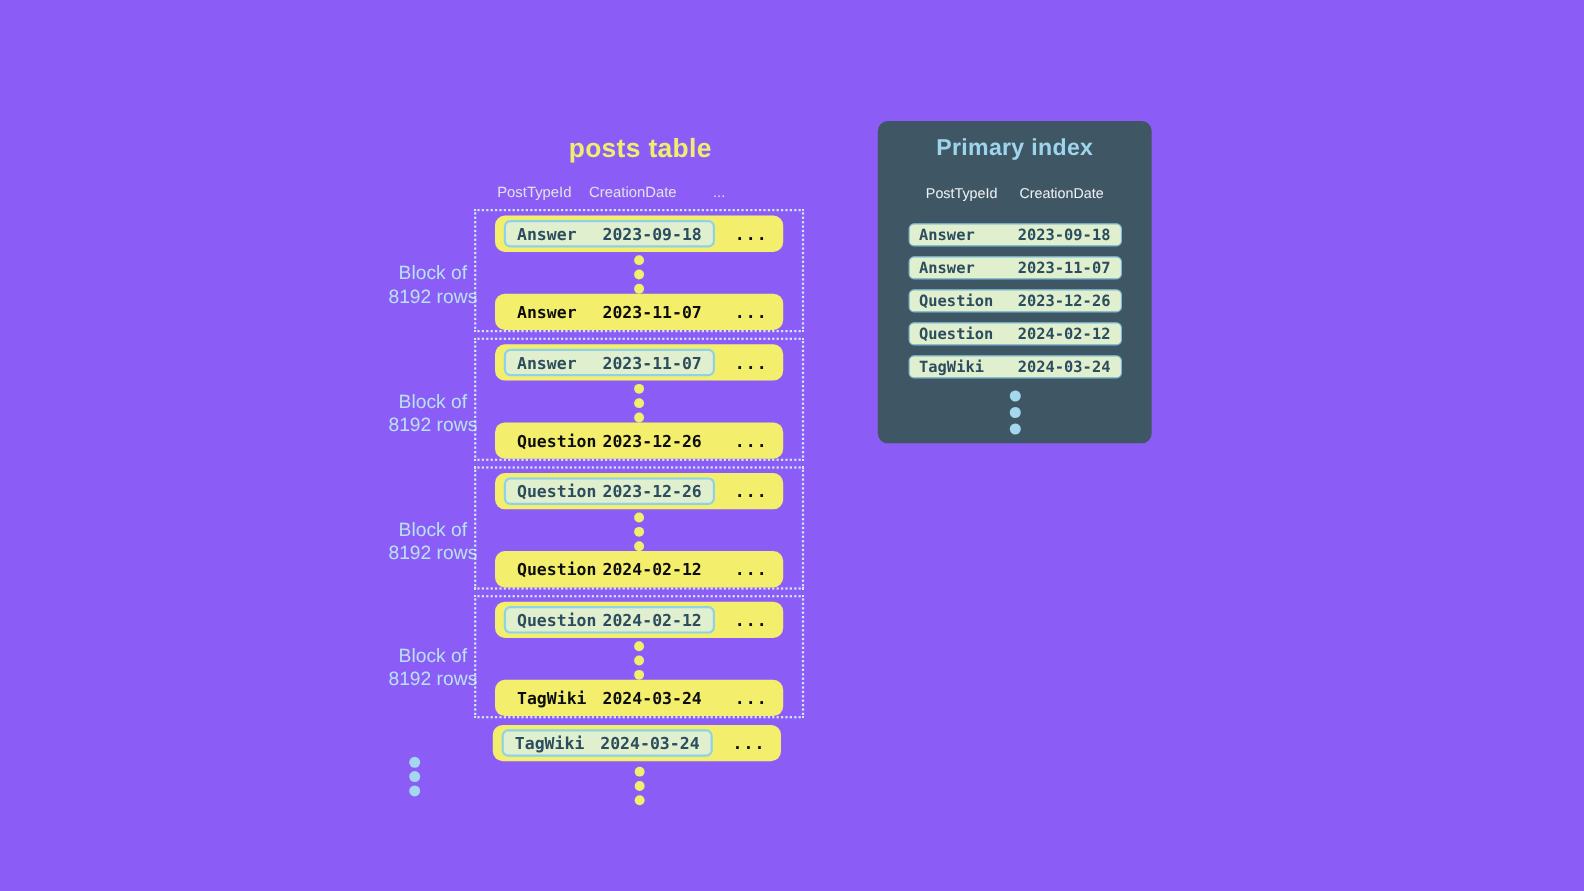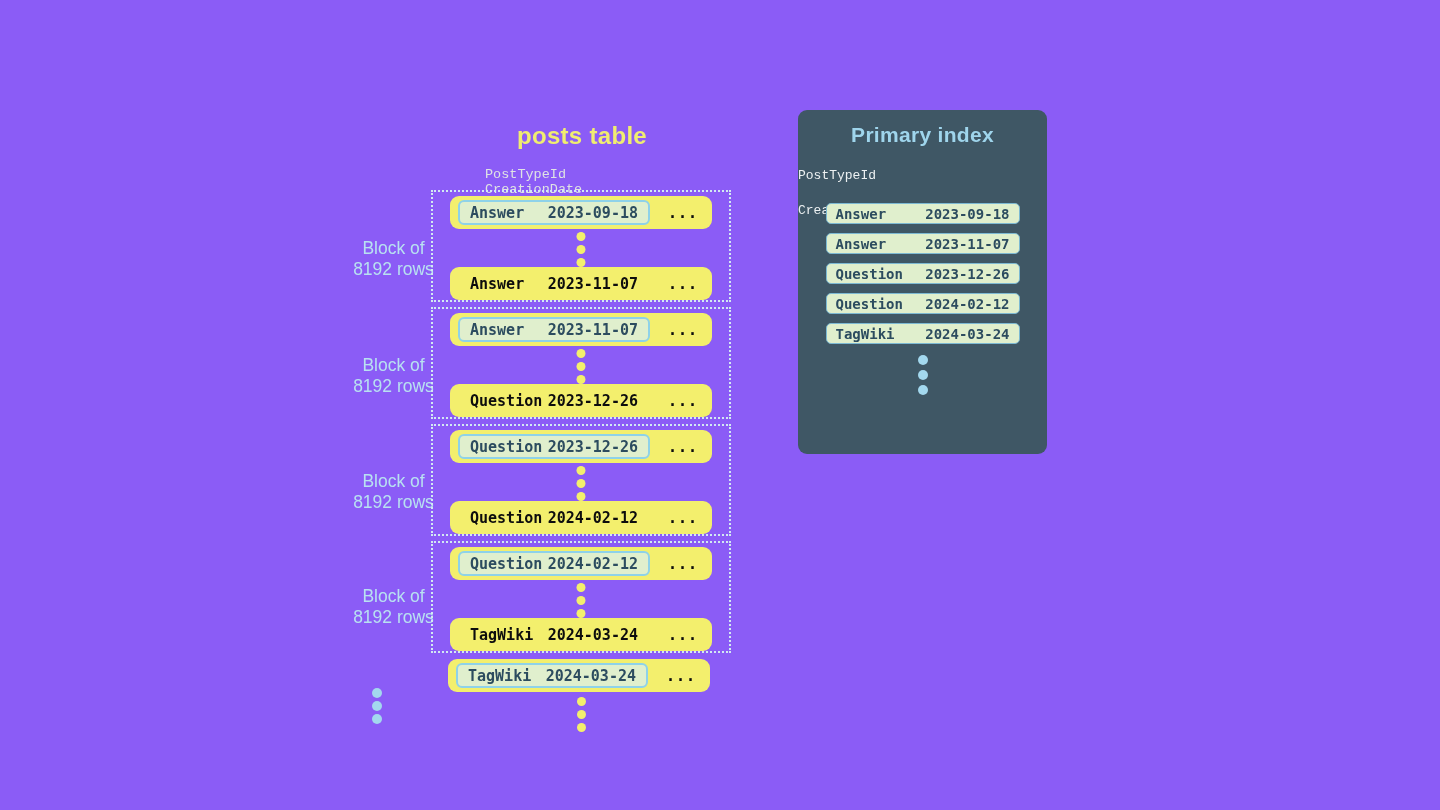--- a/index.html
+++ b/index.html
@@ -1,20 +1,20 @@
 <!DOCTYPE html>
 <html><head>
 <meta charset="utf-8">
 <style>
   html,body{margin:0;padding:0;background:#000;}
   .canvas{
     position:relative;width:1440px;height:810px;background:#8b5cf6;overflow:hidden;
     font-family:"Liberation Sans","DejaVu Sans",sans-serif;
   }
-  .mono{font-family:Liberation Mono, monospace;flex-direction:column;}
+  .mono{font-family:Liberation Sans, sans-serif;}
 
   
   .posts-title{
     position:absolute;left:431px;top:122px;width:302px;text-align:center;
     font-size:24px;font-weight:700;color:#f0ed70;letter-spacing:.3px;
   }
   .posts-headers{
     position:absolute;left:452px;top:167px;display:flex;align-items:baseline;
     font-size:13.5px;font-weight:500;color:#dfe3e4;
   }
@@ -61,21 +61,21 @@
     display:flex;flex-direction:column;gap:4px;}
   .dot{width:9px;height:9px;border-radius:50%;}
   .dot.yellow{background:#f3ef6d;}
   .dot.blue{width:10px;height:10px;background:#a3d8ee;}
 
   .bottom-dots{position:absolute;left:577px;top:697px;display:flex;flex-direction:column;gap:4px;}
   .left-dots{position:absolute;left:372px;top:688px;display:flex;flex-direction:column;gap:3px;}
 
   
   .panel{
-    position:absolute;left:798px;top:110px;width:249px;height:344px;
+    position:absolute;left:798px;top:110px;width:249px;height:293px;
     background:#3f5765;border-radius:9px;
   }
   .panel-title{
     position:absolute;top:13px;left:0;width:100%;text-align:center;
     font-size:21px;font-weight:600;color:#9fd5ec;letter-spacing:.3px;
   }
   .panel-headers{
     position:absolute;top:58px;left:0;width:100%;
     display:flex;justify-content:center;gap:20px;
     font-size:13px;font-weight:500;color:#edf1f2;

